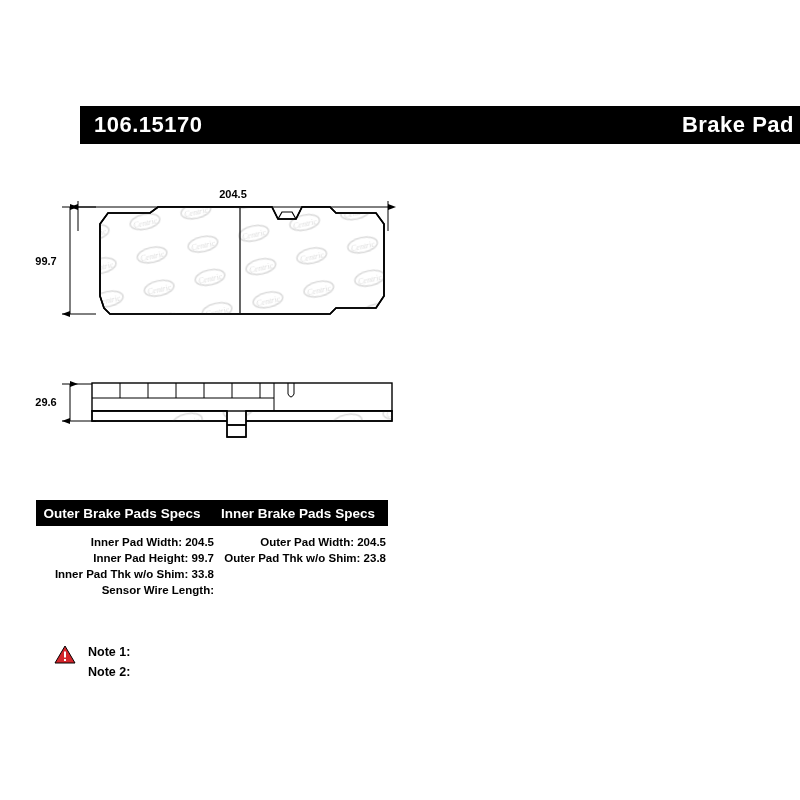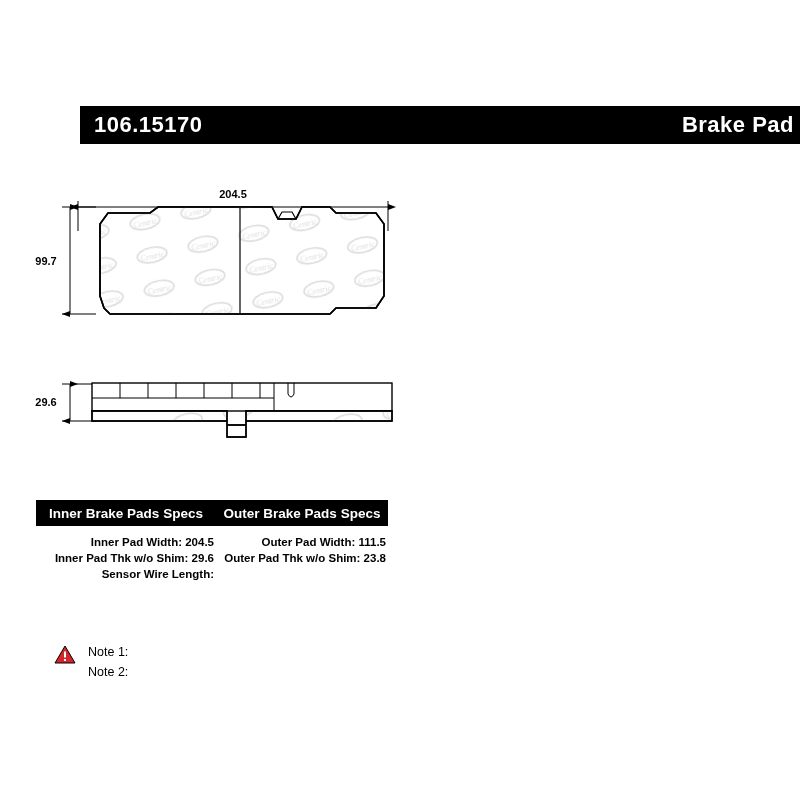--- a/index.html
+++ b/index.html
@@ -96,21 +96,21 @@
     position: absolute;
     left: 54px;
     top: 642px;
     display: flex;
     align-items: flex-start;
   }
   .warn-icon { width: 22px; height: 22px; margin-right: 12px; margin-top: 2px;}
   .note-lines { display: flex; flex-direction: column; }
   .note-line {
     font-size: 12.5px;
-    font-weight: normal;
+    font-weight: bold;
     line-height: 20px;
   }
 
   
 </style>
 </head>
 <body>
 
 <div class="header-bar">
   <span class="part-number">106.15170</span>
@@ -208,31 +208,32 @@
         <line x1="288" y1="247" x2="288" y2="258"></line>
         <line x1="294" y1="247" x2="294" y2="258"></line>
         <path d="M288,258 q3,6 6,0" fill="none"></path>
       </g>
     </g>
   </svg>
 </div>
 
 <div class="spec-area">
   <div class="spec-headers">
+    <div class="spec-head outer">Outer Brake Pads Specs</div>
     <div class="spec-head inner">Inner Brake Pads Specs</div>
-    <div class="spec-head outer">Outer Brake Pads Specs</div>
   </div>
   <div class="spec-rows">
     <div class="spec-col inner">
       <div class="spec-line">Inner Pad Width: 204.5</div>
-      <div class="spec-line">Inner Pad Thk w/o Shim: 29.6</div>
+      <div class="spec-line">Inner Pad Height: 99.7</div>
+      <div class="spec-line">Inner Pad Thk w/o Shim: 33.8</div>
       <div class="spec-line">Sensor Wire Length:</div>
     </div>
     <div class="spec-col outer">
-      <div class="spec-line">Outer Pad Width: 111.5</div>
+      <div class="spec-line">Outer Pad Width: 204.5</div>
       <div class="spec-line">Outer Pad Thk w/o Shim: 23.8</div>
     </div>
   </div>
 </div>
 
 <div class="notes">
   <span class="warn-icon">
     <svg width="22" height="22" viewBox="0 0 22 22" xmlns="http://www.w3.org/2000/svg">
       <path d="M11,2 L21,19 L1,19 Z" fill="#d3252b" stroke="#000000" stroke-width="1"></path>
       <rect x="10" y="7.5" width="2" height="6" fill="#ffffff"></rect>

